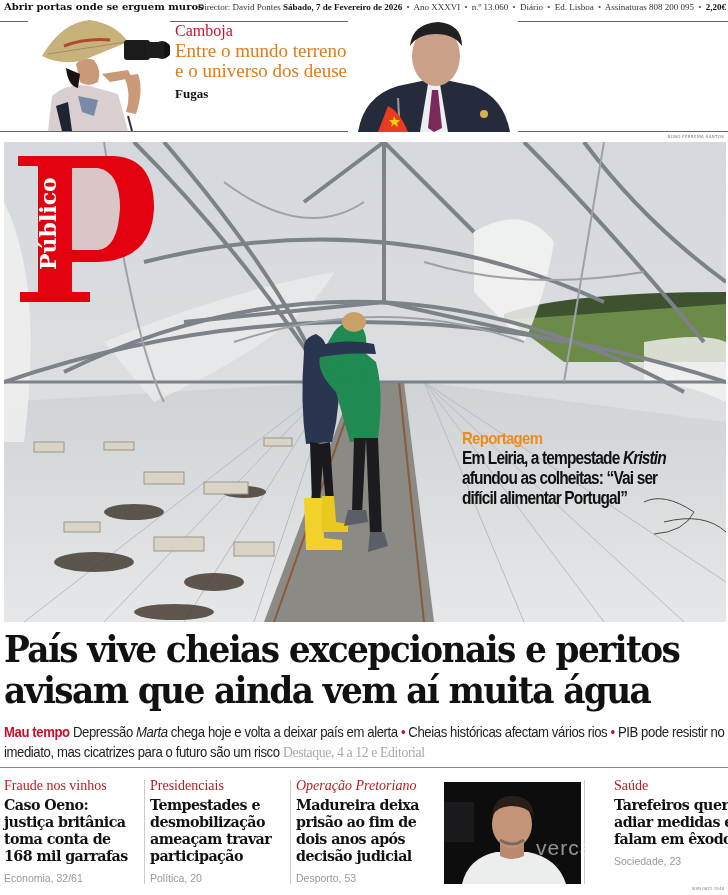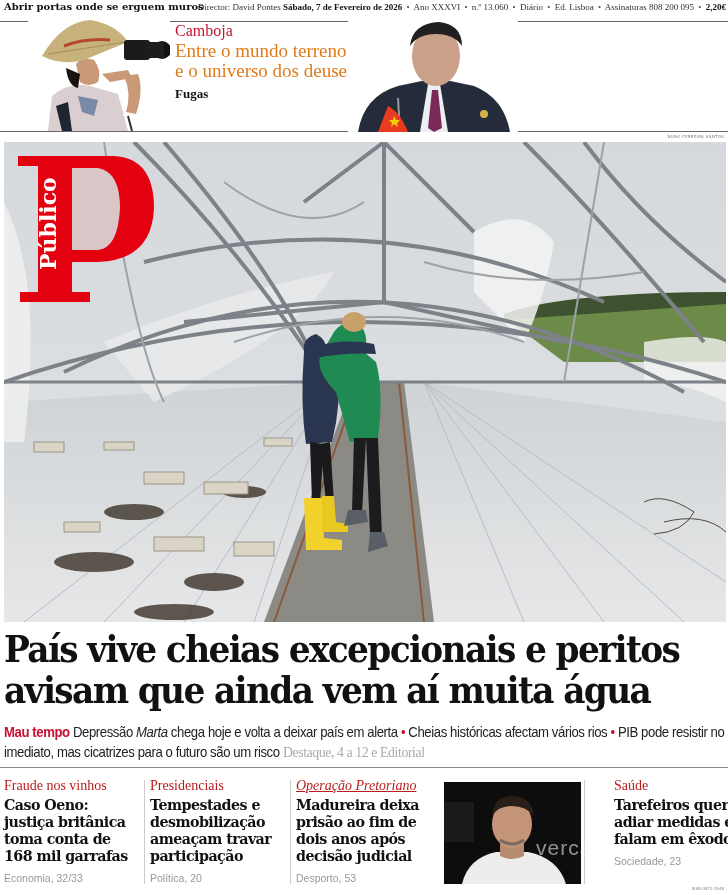--- a/index.html
+++ b/index.html
@@ -39,21 +39,21 @@
 
   .summary { position: absolute; left: 4px; top: 722px; width: 722px; font-family: "Liberation Sans", sans-serif; font-size: 14.3px; line-height: 20px; color: #222; letter-spacing: -0.45px; transform: scaleX(0.92); transform-origin: left; width: 790px; }
   .summary .kicker { color: #c8102e; font-weight: bold; }
   .summary .bullet { color: #c8102e; }
   .summary .ref { color: #aaa; font-family: "Liberation Serif", serif; font-size: 15px; }
   .rule-bottom { position: absolute; left: 0; top: 767px; width: 728px; height: 1px; background: #888; }
 
   
   .col { position: absolute; top: 778px; }
   .col .kicker { font-family: "Liberation Serif", serif; font-size: 14px; line-height: 16px; color: #b91c1c; }
-  .col .kicker.it { font-style: italic; text-decoration: underline; }
+  .col .kicker.it { font-style: italic; }
   .col .headline { font-family: "DejaVu Serif", serif; font-weight: bold; font-size: 15.5px; line-height: 17px; color: #111; letter-spacing: -0.6px; margin-top: 2px; transform: scaleX(0.92); transform-origin: left; width: 150px; }
   .col .section { font-family: Liberation Sans, sans-serif; font-size: 10.5px; line-height: 12px; color: #999; margin-top: 8px; }
   .vsep { position: absolute; top: 780px; width: 1px; height: 104px; background: #ccc; }
   .col1 { left: 4px; width: 136px; }
   .col2 { left: 150px; width: 136px; }
   .col3 { left: 296px; width: 140px; }
   .col4 { left: 614px; width: 136px; }
   .portrait { position: absolute; left: 444px; top: 782px; width: 137px; height: 102px; }
   .issn { position: absolute; right: 4px; top: 886px; font-family: "DejaVu Sans", sans-serif; font-size: 4px; color: #888; }
   .watermark { position: absolute; left: 536px; top: 836px; font-family: Liberation Sans, sans-serif; font-size: 21px; color: rgba(255,255,255,0.55); letter-spacing: 1px; z-index: 5; pointer-events: none; }
@@ -240,37 +240,41 @@
       <path d="M660 380 Q700 370 722 390"></path>
     </g>
   </svg>
 
   <svg class="logo" viewBox="0 0 140 150">
     <path d="M4 4 L100 4 Q140 6 140 56 Q138 108 84 110 L58 110 L58 140 L76 140 L76 150 L6 150 L6 140 L24 140 L24 14 L4 14 Z" fill="#e3000f"></path>
     <path d="M58 16 L84 16 Q106 20 106 56 Q104 96 84 98 L58 98 Z" fill="#d8dadc" opacity="0.9"></path>
     <text x="0" y="0" transform="translate(42,118) rotate(-90)" font-family="DejaVu Serif, serif" font-weight="bold" font-size="22" fill="#fff">Público</text>
   </svg>
 
+  <div class="reportage">
+    <div class="kicker">Reportagem</div>
+    <div class="headline"><span>Em Leiria, a tempestade </span><i>Kristin</i><span> afundou as colheitas: “Vai ser difícil alimentar Portugal”</span></div>
+  </div>
 </div>
 
 <div class="main-headline">
   <div>País vive cheias excepcionais e peritos</div>
   <div>avisam que ainda vem aí muita água</div>
 </div>
 
 <div class="summary">
   <span class="kicker">Mau tempo</span><span> Depressão </span><i>Marta</i><span> chega hoje e volta a deixar país em alerta </span><span class="bullet">•</span><span> Cheias históricas afectam vários rios </span><span class="bullet">•</span><span> PIB pode resistir no imediato, mas cicatrizes para o futuro são um risco </span><span class="ref">Destaque, 4 a 12 e Editorial</span>
 </div>
 
 <div class="rule-bottom"></div>
 
 <div class="col col1">
   <div class="kicker">Fraude nos vinhos</div>
   <div class="headline">Caso Oeno: justiça britânica toma conta de 168 mil garrafas</div>
-  <div class="section">Economia, 32/33</div>
+  <div class="section">Economia, 32/61</div>
 </div>
 <div class="vsep" style="left:144px"></div>
 <div class="col col2">
   <div class="kicker">Presidenciais</div>
   <div class="headline">Tempestades e desmobilização ameaçam travar participação</div>
   <div class="section">Política, 20</div>
 </div>
 <div class="vsep" style="left:290px"></div>
 <div class="col col3">
   <div class="kicker it">Operação Pretoriano</div>

